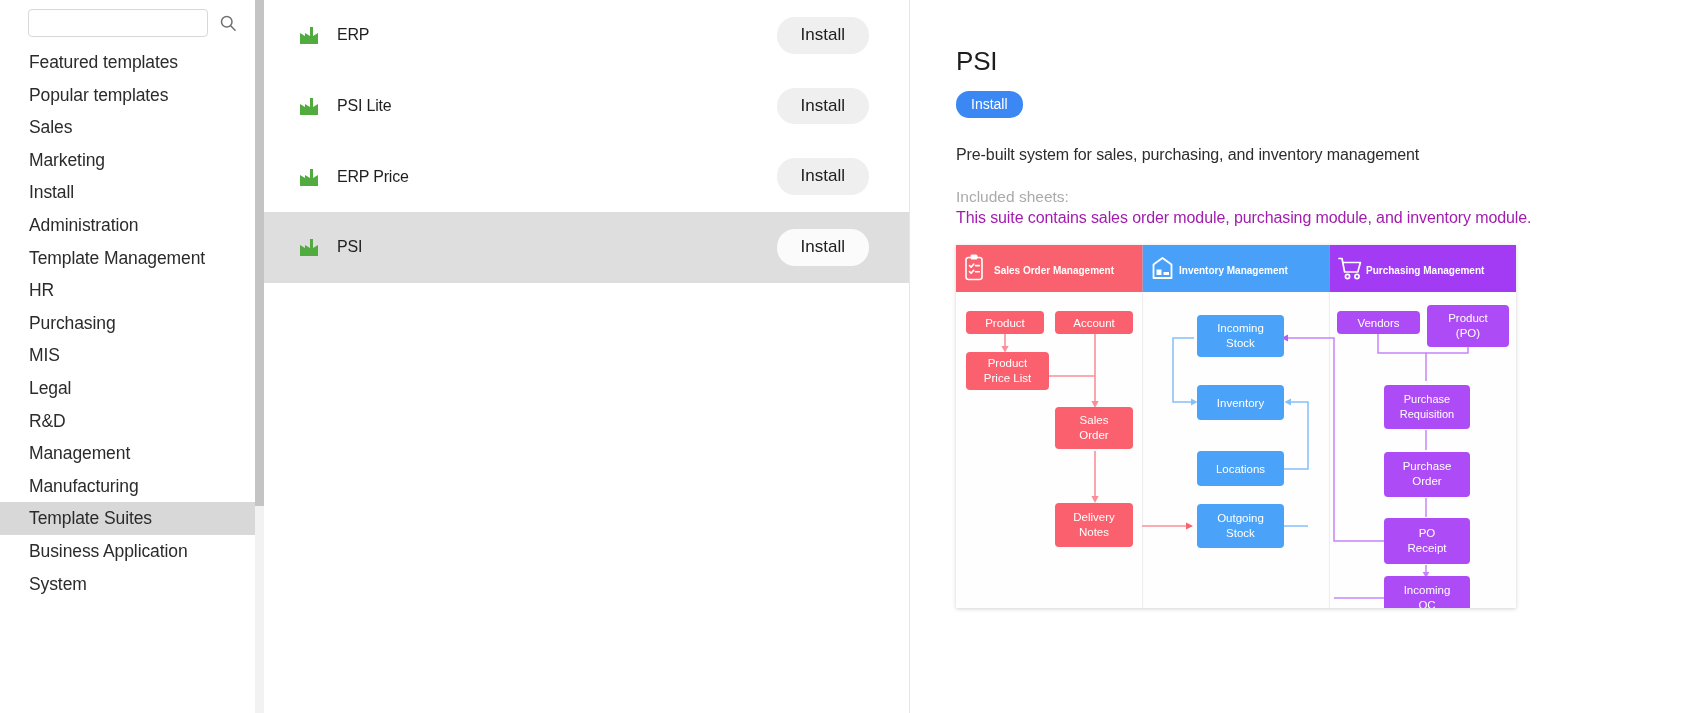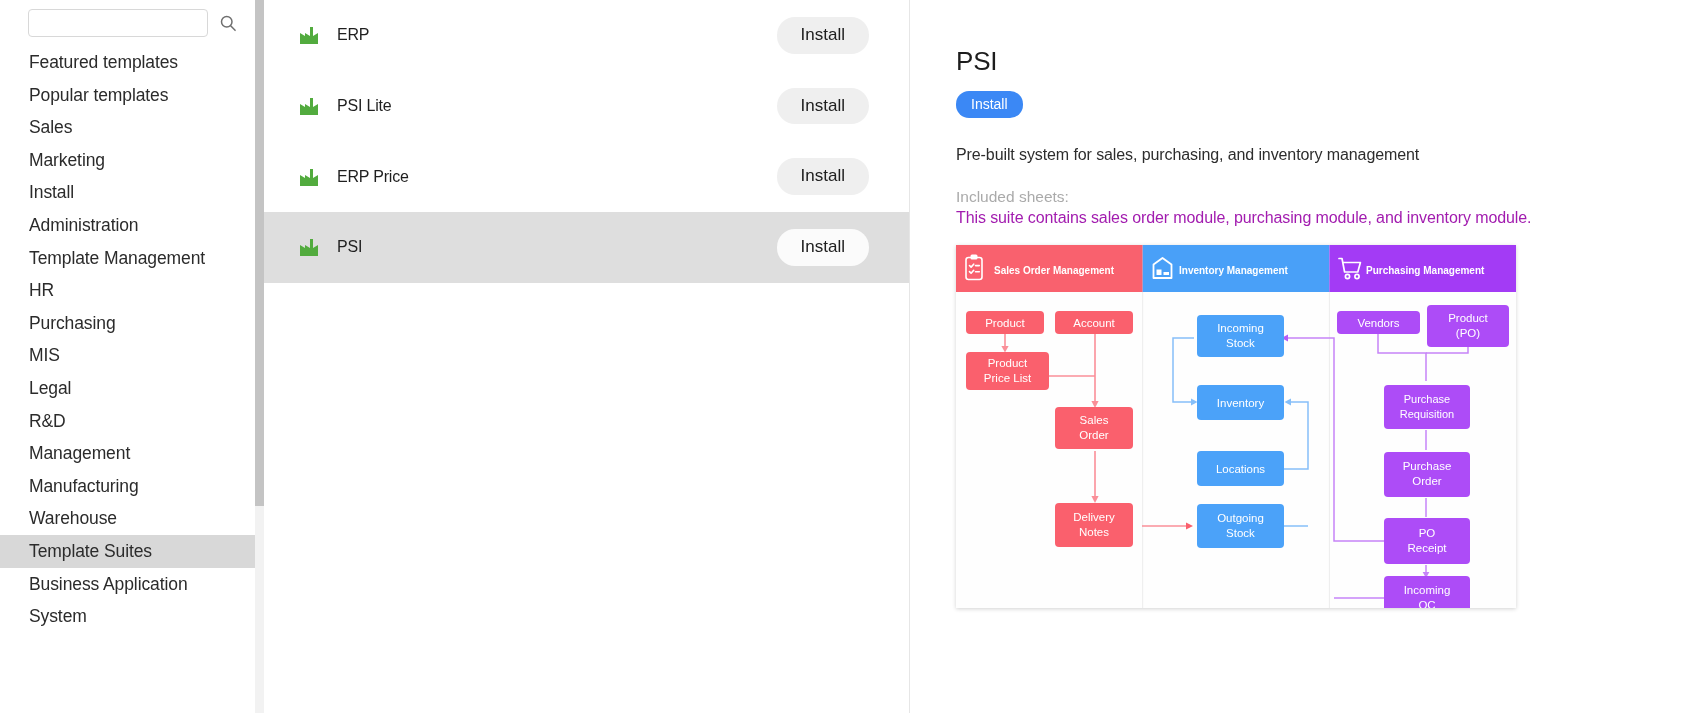--- a/index.html
+++ b/index.html
@@ -185,21 +185,20 @@
       <li class="nav-item">Install</li>
       <li class="nav-item">Administration</li>
       <li class="nav-item">Template Management</li>
       <li class="nav-item">HR</li>
       <li class="nav-item">Purchasing</li>
       <li class="nav-item">MIS</li>
       <li class="nav-item">Legal</li>
       <li class="nav-item">R&amp;D</li>
       <li class="nav-item">Management</li>
       <li class="nav-item">Manufacturing</li>
-      <li class="nav-item">Warehouse</li>
       <li class="nav-item active">Template Suites</li>
       <li class="nav-item">Business Application</li>
       <li class="nav-item">System</li>
     </ul>
     <div class="sidebar-scroll-track">
       <div class="sidebar-scroll-thumb"></div>
     </div>
   </div>
 
   <div class="list-pane">

